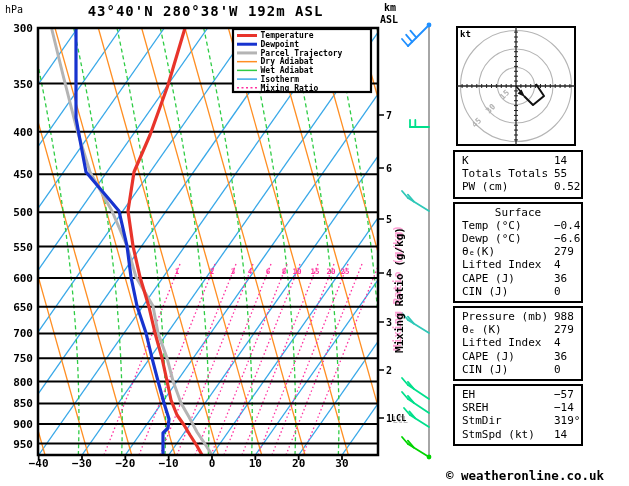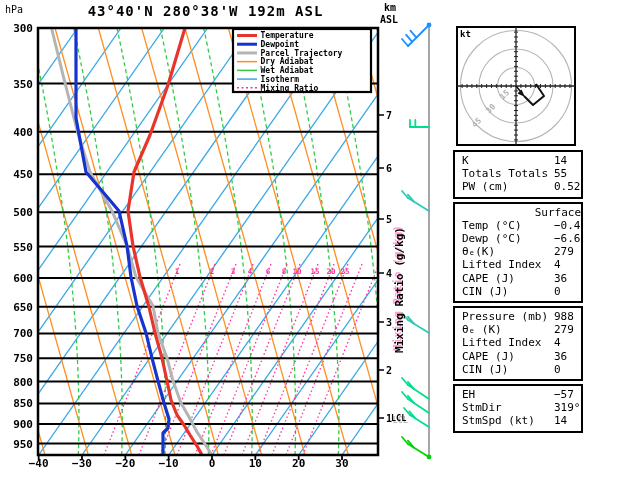--- a/index.html
+++ b/index.html
@@ -15,21 +15,21 @@
         font-size:11.5px;font-weight:700;white-space:nowrap;}
   .kt{position:absolute;left:460px;top:29px;font-size:9px;font-weight:700;}
   .xlabel{position:absolute;left:38px;top:470px;width:340px;text-align:center;font-size:12.5px;}
   .mix{position:absolute;left:399px;top:290px;font-size:11px;font-weight:700;white-space:nowrap;
        transform:translate(-50%,-50%) rotate(-90deg);text-shadow:2px -2px 0 #ffa0d5;}
   .lcl{position:absolute;left:391px;top:413px;font-size:8.5px;font-weight:700;
        text-shadow:1.5px 1.5px 0 #b9b9b9;}
   .footer{position:absolute;left:446px;top:468px;font-size:12.5px;font-weight:700;white-space:nowrap;}
   .idx{position:absolute;left:453px;top:150px;width:130px;}
   .sec{border:2px solid #000;background:#fff;margin-bottom:3px;padding:2px 0 3px 0;}
-  .hdr{text-align:right;line-height:13.2px;font-size:11px;}
+  .hdr{text-align:center;line-height:13.2px;font-size:11px;}
   .row{position:relative;padding-left:7px;line-height:13.2px;font-size:11px;white-space:nowrap;}
   .val{position:absolute;left:99px;}
 </style>
 </head>
 <body>
 
 <div class="stage">
   <svg id="chart" width="629" height="486" viewBox="0 0 629 486">
       <defs>
         <clipPath id="pc">
@@ -307,17 +307,19 @@
       </div>
       <div class="sec">
         <div class="row"><span>Pressure (mb)</span><span class="val">988</span></div>
         <div class="row"><span>θₑ (K)</span><span class="val">279</span></div>
         <div class="row"><span>Lifted Index</span><span class="val">4</span></div>
         <div class="row"><span>CAPE (J)</span><span class="val">36</span></div>
         <div class="row"><span>CIN (J)</span><span class="val">0</span></div>
       </div>
       <div class="sec">
         <div class="row"><span>EH</span><span class="val">−57</span></div>
+        <div class="row"><span>SREH</span><span class="val">−14</span></div>
         <div class="row"><span>StmDir</span><span class="val">319°</span></div>
         <div class="row"><span>StmSpd (kt)</span><span class="val">14</span></div>
       </div>
     </div>
+  <div class="footer">© weatheronline.co.uk</div>
 </div>
 
 </body></html>

